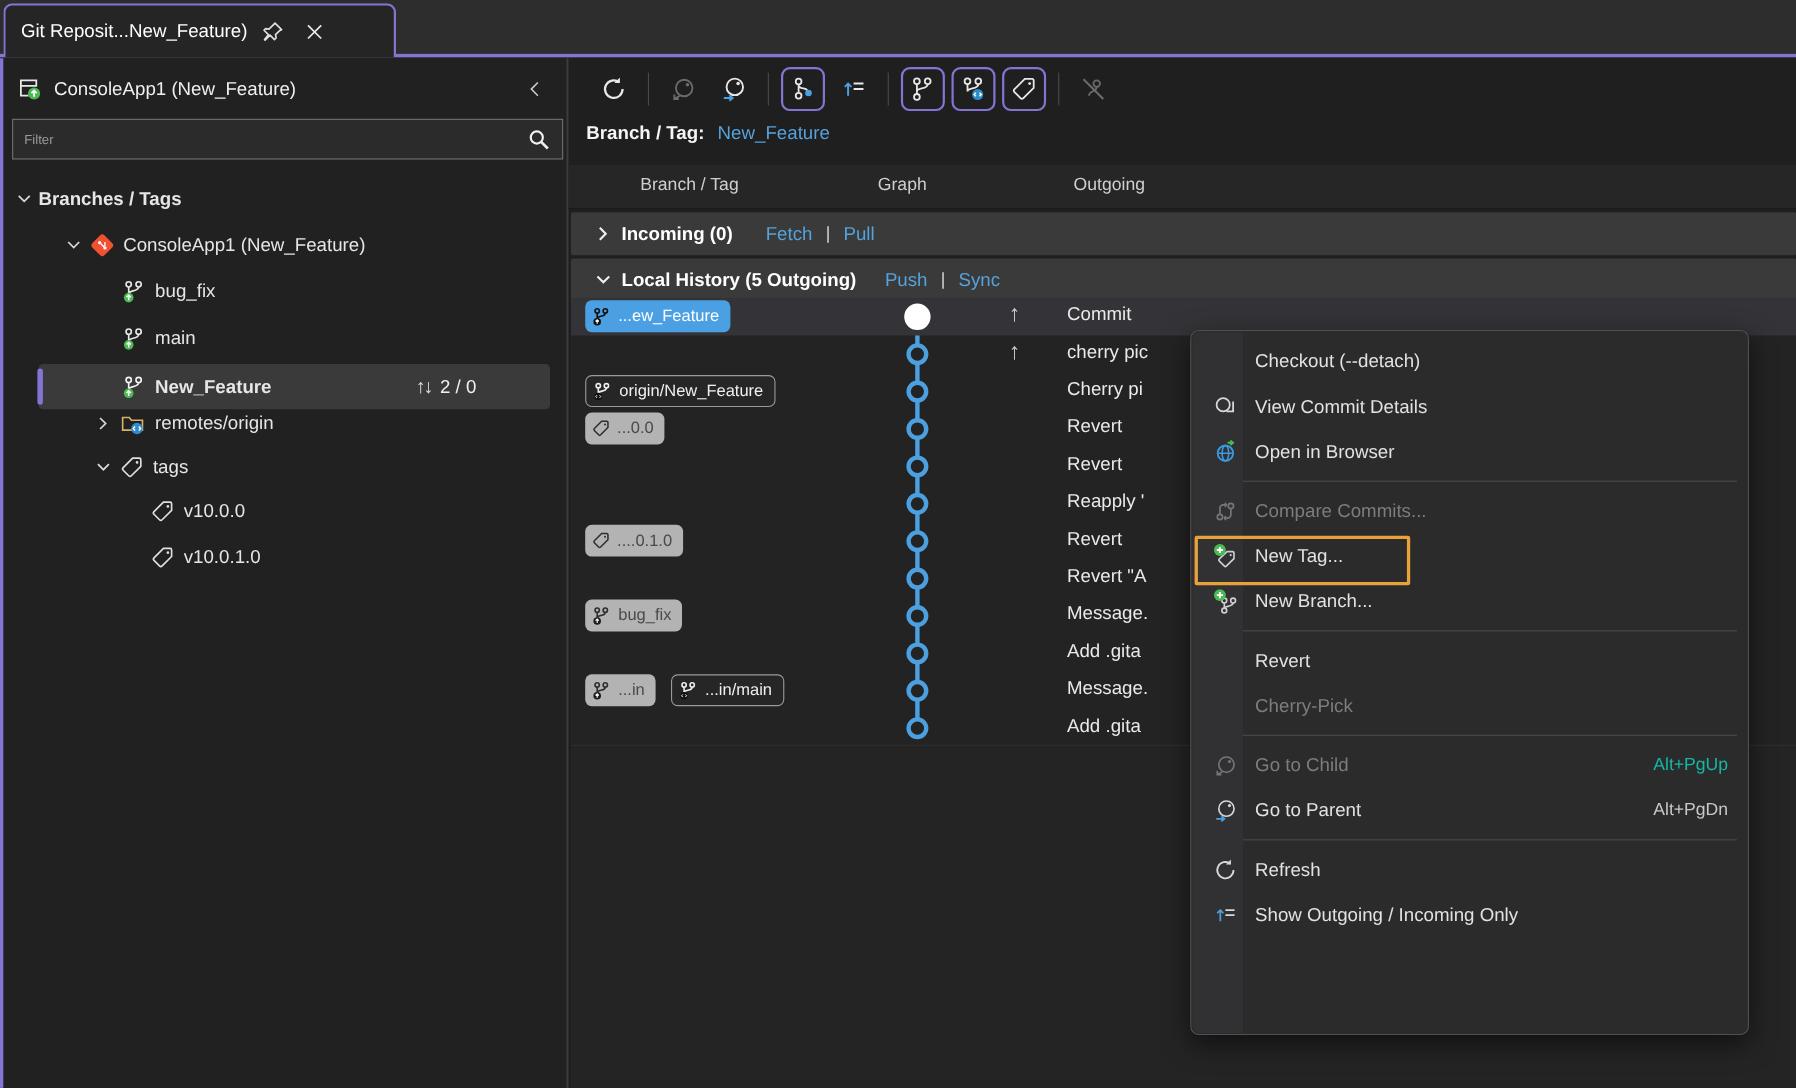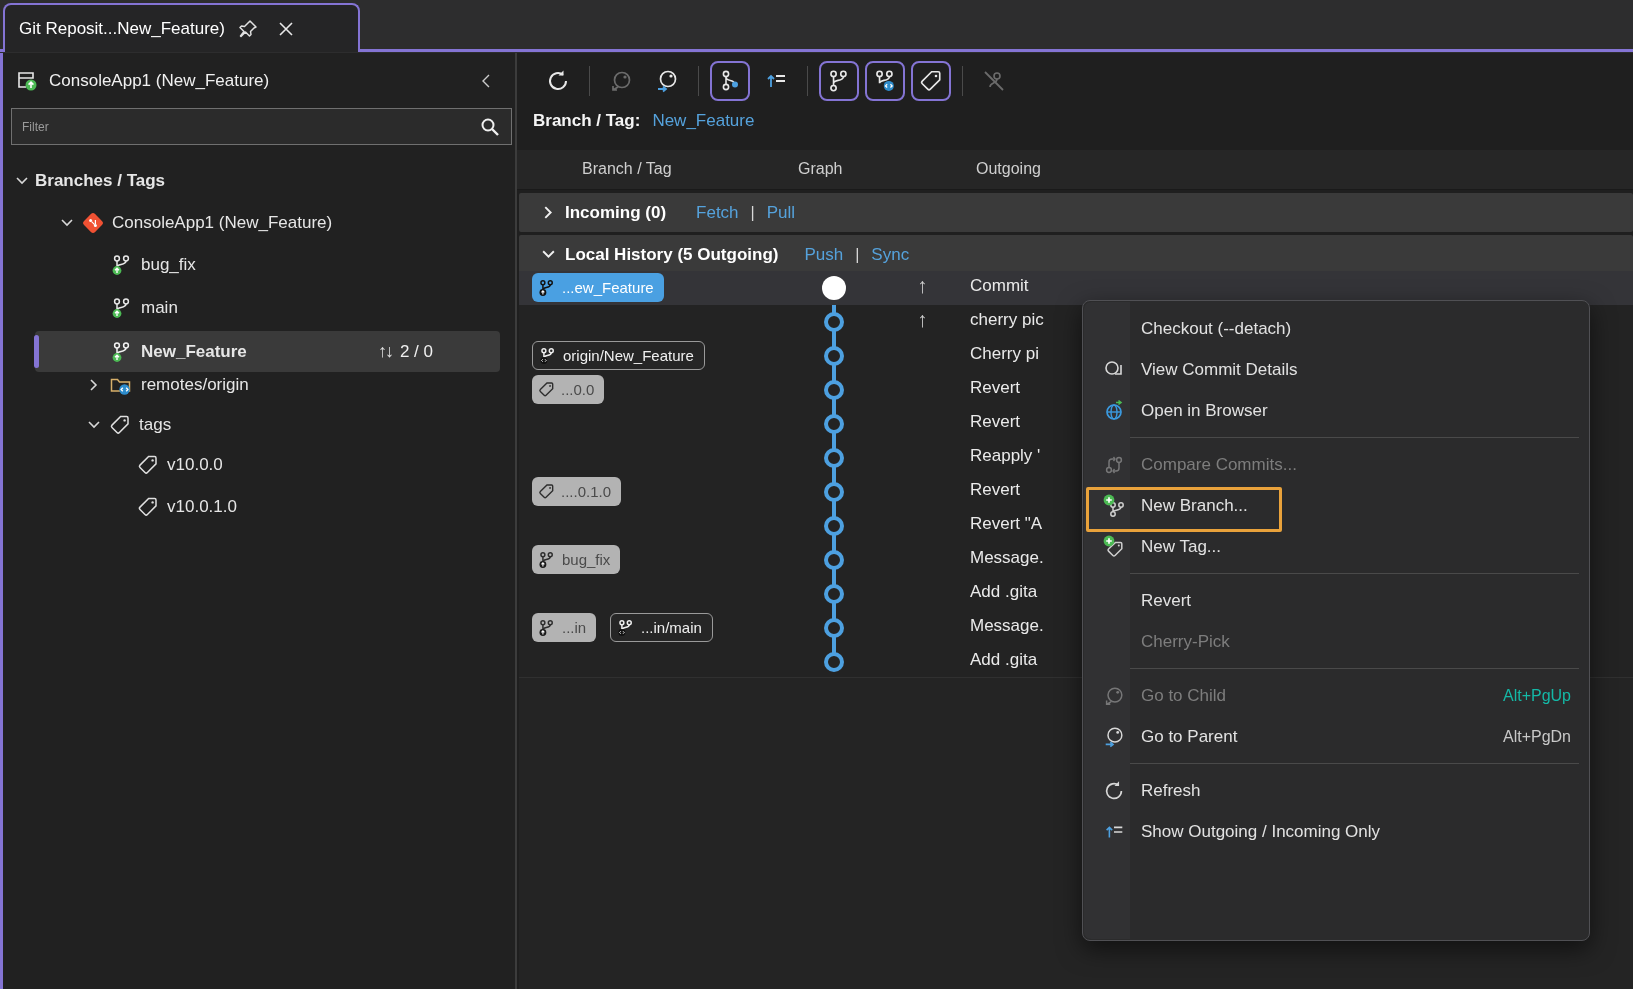--- a/index.html
+++ b/index.html
@@ -572,43 +572,43 @@
             <path d="M7 14.5V9a3 3 0 0 1 3-3h3M17 9.5V15a3 3 0 0 1-3 3h-3" fill="none" stroke="#bbb" stroke-width="1.5"></path>
             <path d="M11.5 4L13 6l-1.5 2M12.5 20L11 18l1.5-2" fill="none" stroke="#bbb" stroke-width="1.3"></path>
           </svg>
       </span>
       <span class="mlabel">Compare Commits...</span>
     </div>
 
     <div class="mi">
       <span class="mico">
         <svg width="26" height="26" viewBox="0 0 26 26">
+            <path d="M14.5 8.5h5a1.3 1.3 0 0 1 1.3 1.3v5L14 21.5a1.5 1.5 0 0 1-2.1 0l-4.4-4.4a1.5 1.5 0 0 1 0-2.1z" fill="none" stroke="#cfcfcf" stroke-width="1.5"></path>
+            <circle cx="17.8" cy="11.6" r="1" fill="#cfcfcf"></circle>
+            <circle cx="8" cy="7" r="5.4" fill="#4cba54"></circle>
+            <path d="M8 4.2v5.6M5.2 7h5.6" stroke="#ffffff" stroke-width="1.7"></path>
+          </svg>
+      </span>
+      <span class="mlabel">New Tag...</span>
+    </div>
+
+    <div class="mi">
+      <span class="mico">
+        <svg width="26" height="26" viewBox="0 0 26 26">
             <circle cx="12" cy="12" r="2.2" fill="none" stroke="#cfcfcf" stroke-width="1.5"></circle>
             <circle cx="20" cy="12" r="2.2" fill="none" stroke="#cfcfcf" stroke-width="1.5"></circle>
             <path d="M12 14v5M20 14c0 4-8 2.5-8 5" fill="none" stroke="#cfcfcf" stroke-width="1.5"></path>
             <circle cx="12" cy="21" r="2.2" fill="none" stroke="#cfcfcf" stroke-width="1.5"></circle>
             <circle cx="8" cy="7" r="5.4" fill="#4cba54"></circle>
             <path d="M8 4.2v5.6M5.2 7h5.6" stroke="#ffffff" stroke-width="1.7"></path>
           </svg>
       </span>
       <span class="mlabel">New Branch...</span>
     </div>
 
-    <div class="mi">
-      <span class="mico">
-        <svg width="26" height="26" viewBox="0 0 26 26">
-            <path d="M14.5 8.5h5a1.3 1.3 0 0 1 1.3 1.3v5L14 21.5a1.5 1.5 0 0 1-2.1 0l-4.4-4.4a1.5 1.5 0 0 1 0-2.1z" fill="none" stroke="#cfcfcf" stroke-width="1.5"></path>
-            <circle cx="17.8" cy="11.6" r="1" fill="#cfcfcf"></circle>
-            <circle cx="8" cy="7" r="5.4" fill="#4cba54"></circle>
-            <path d="M8 4.2v5.6M5.2 7h5.6" stroke="#ffffff" stroke-width="1.7"></path>
-          </svg>
-      </span>
-      <span class="mlabel">New Tag...</span>
-    </div>
-
     <div class="menu-sep"></div>
 
     <div class="mi">
       <span class="mico"></span>
       <span class="mlabel">Revert</span>
     </div>
 
 
     <div class="mi disabled">
       <span class="mico"></span>

